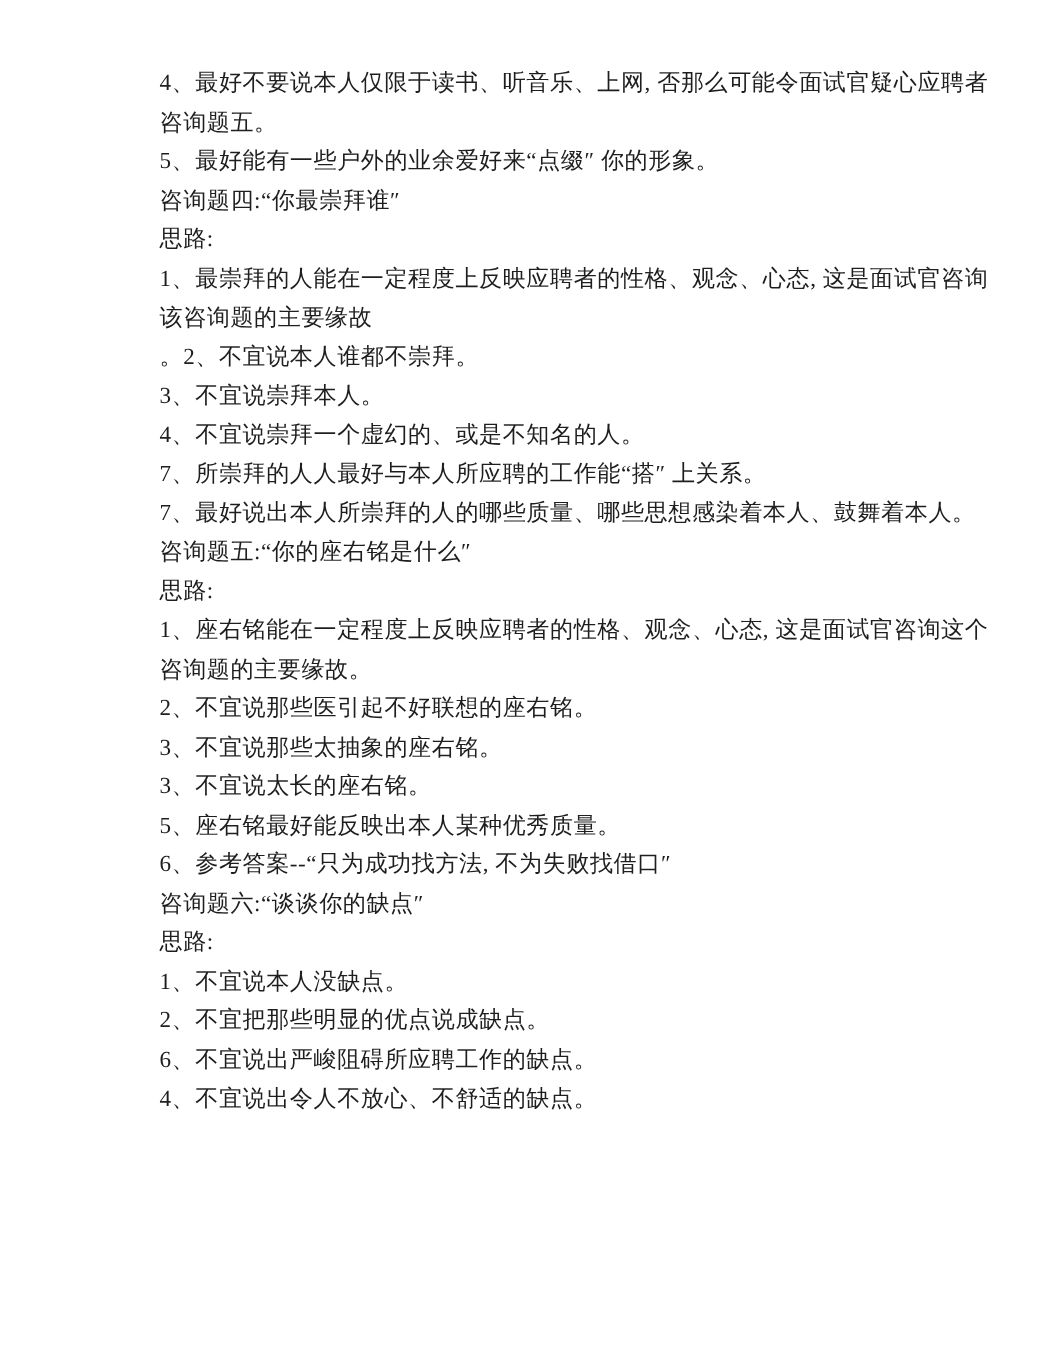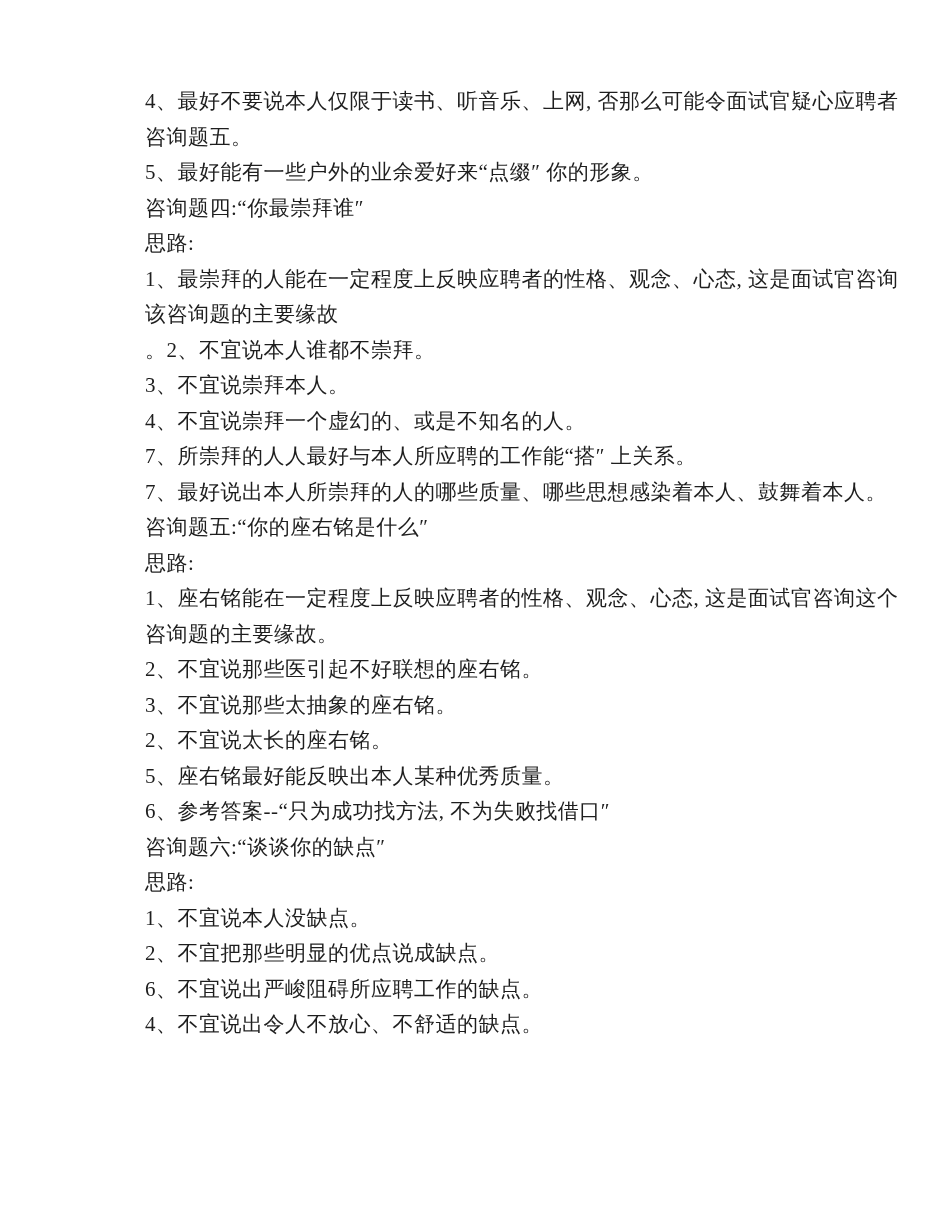--- a/index.html
+++ b/index.html
@@ -10,21 +10,21 @@
   body {
     width: 950px;
     height: 1230px;
     overflow: hidden;
   }
   .page {
     box-sizing: border-box;
     width: 950px;
     height: 1230px;
     background: #ffffff;
-    padding: 84px 130px 0 145px;
+    padding: 58px 130px 0 145px;
   }
   .line {
     font-family: "Liberation Serif", "DejaVu Serif", serif;
     font-size: 21px;
     line-height: 35.5px;
     height: 35.5px;
     color: #1e1e1e;
     white-space: nowrap;
     letter-spacing: 0.5px;
   }
@@ -44,21 +44,21 @@
   <div class="line">3、不宜说崇拜本人。</div>
   <div class="line">4、不宜说崇拜一个虚幻的、或是不知名的人。</div>
   <div class="line">7、所崇拜的人人最好与本人所应聘的工作能“搭″ 上关系。</div>
   <div class="line">7、最好说出本人所崇拜的人的哪些质量、哪些思想感染着本人、鼓舞着本人。</div>
   <div class="line">咨询题五:“你的座右铭是什么″</div>
   <div class="line">思路:</div>
   <div class="line">1、座右铭能在一定程度上反映应聘者的性格、观念、心态, 这是面试官咨询这个</div>
   <div class="line">咨询题的主要缘故。</div>
   <div class="line">2、不宜说那些医引起不好联想的座右铭。</div>
   <div class="line">3、不宜说那些太抽象的座右铭。</div>
-  <div class="line">2、不宜说太长的座右铭。</div>
+  <div class="line">3、不宜说太长的座右铭。</div>
   <div class="line">5、座右铭最好能反映出本人某种优秀质量。</div>
   <div class="line">6、参考答案--“只为成功找方法, 不为失败找借口″</div>
   <div class="line">咨询题六:“谈谈你的缺点″</div>
   <div class="line">思路:</div>
   <div class="line">1、不宜说本人没缺点。</div>
   <div class="line">2、不宜把那些明显的优点说成缺点。</div>
   <div class="line">6、不宜说出严峻阻碍所应聘工作的缺点。</div>
   <div class="line">4、不宜说出令人不放心、不舒适的缺点。</div>
 </div>
 

